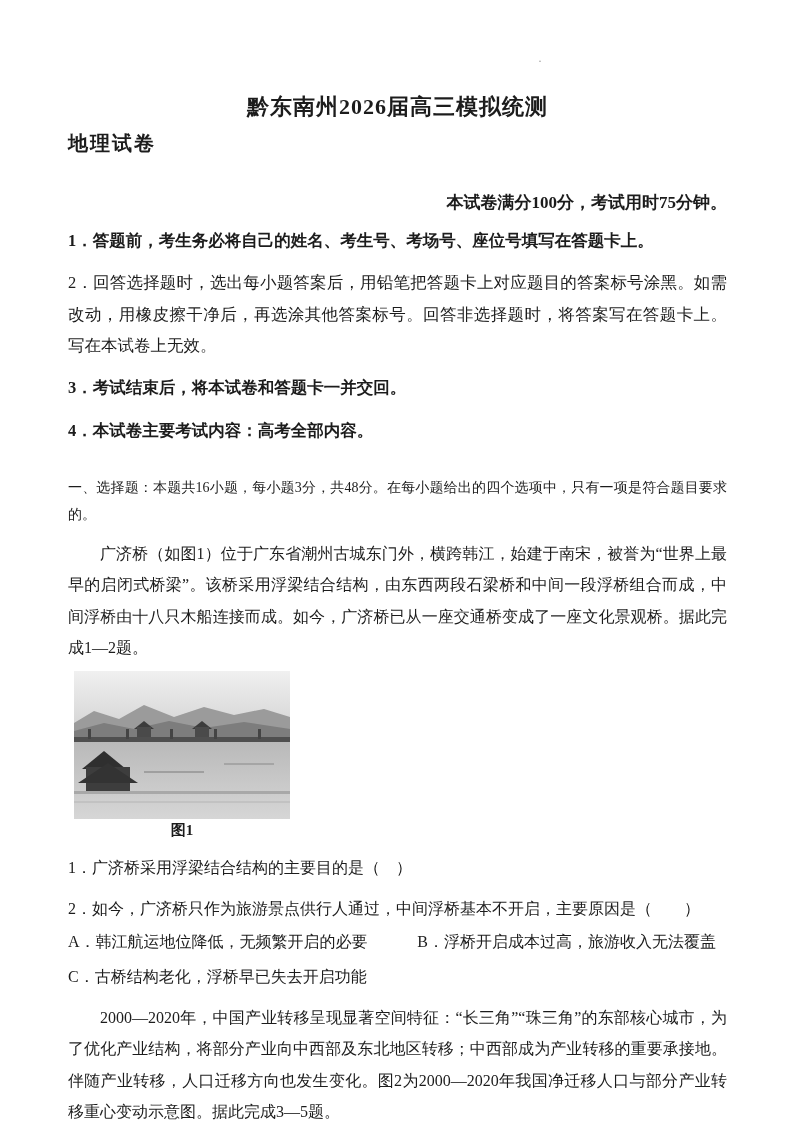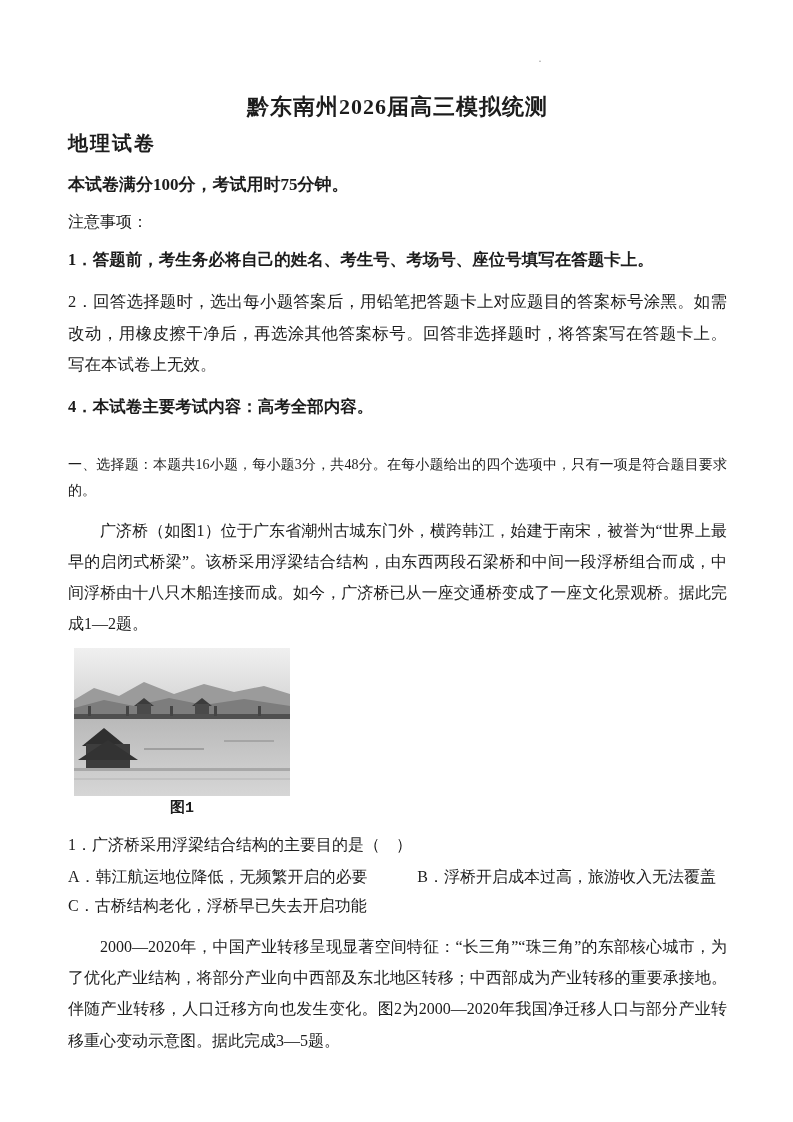--- a/index.html
+++ b/index.html
@@ -34,22 +34,22 @@
     letter-spacing: 1px;
   }
   .subject-title {
     margin: 1px 0 0 0;
     text-align: left;
     font-size: 20px;
     font-weight: bold;
     letter-spacing: 2px;
   }
   .exam-info {
-    margin-top: 16px;
-    text-align: left;
+    margin-top: 34px;
+    text-align: right;
     font-size: 17px;
     font-weight: bold;
   }
   .notes-heading {
     margin-top: 16px;
     font-size: 16px;
   }
   p.note {
     margin: 11px 0;
     font-size: 16.5px;
@@ -67,21 +67,20 @@
   p.passage {
     margin: 10px 0 6px 0;
     font-size: 16px;
     line-height: 1.95;
     text-align: justify;
     text-indent: 2em;
   }
   .figure-block {
     margin: 8px 0 14px 6px;
     width: 240px;
-    font-family: Liberation Mono, monospace;
   }
   .figure-photo {
     width: 216px;
     height: 148px;
     display: block;
     background: #dedede;
   }
   .figure-caption {
     width: 216px;
     text-align: center;
@@ -97,40 +96,40 @@
   .options-row {
     display: flex;
     justify-content: space-between;
     font-size: 16px;
     line-height: 1.8;
     margin: 4px 0 2px 0;
   }
   .options-grid {
     display: grid;
     grid-template-columns: 53% 47%;
-    row-gap: 0;
+    row-gap: 7px;
     font-size: 16px;
     line-height: 1.8;
     margin: 4px 0 2px 0;
   }
 </style>
 </head>
 <body>
 
 <div class="page">
 
   <span class="top-mark">·</span>
 
   <h1 class="exam-title">黔东南州2026届高三模拟统测</h1>
   <h2 class="subject-title">地理试卷</h2>
   <div class="exam-info">本试卷满分100分，考试用时75分钟。</div>
 
-  <div class="notes-heading">注意事项：</div>
   <p class="note bold">1．答题前，考生务必将自己的姓名、考生号、考场号、座位号填写在答题卡上。</p>
   <p class="note">2．回答选择题时，选出每小题答案后，用铅笔把答题卡上对应题目的答案标号涂黑。如需改动，用橡皮擦干净后，再选涂其他答案标号。回答非选择题时，将答案写在答题卡上。写在本试卷上无效。</p>
+  <p class="note bold">3．考试结束后，将本试卷和答题卡一并交回。</p>
   <p class="note bold">4．本试卷主要考试内容：高考全部内容。</p>
 
   <div class="section-heading">一、选择题：本题共16小题，每小题3分，共48分。在每小题给出的四个选项中，只有一项是符合题目要求的。</div>
 
   <p class="passage">广济桥（如图1）位于广东省潮州古城东门外，横跨韩江，始建于南宋，被誉为“世界上最早的启闭式桥梁”。该桥采用浮梁结合结构，由东西两段石梁桥和中间一段浮桥组合而成，中间浮桥由十八只木船连接而成。如今，广济桥已从一座交通桥变成了一座文化景观桥。据此完成1—2题。</p>
 
   <div class="figure-block">
     <svg class="figure-photo" viewBox="0 0 216 148" xmlns="http://www.w3.org/2000/svg">
       <defs>
         <linearGradient id="sky" x1="0" y1="0" x2="0" y2="1">
@@ -162,20 +161,21 @@
       <rect x="0" y="120" width="216" height="3" fill="#a8a8a8"></rect>
       <rect x="0" y="130" width="216" height="2" fill="#c2c2c2"></rect>
       <rect x="70" y="100" width="60" height="2" fill="#9f9f9f"></rect>
       <rect x="150" y="92" width="50" height="2" fill="#a5a5a5"></rect>
     </svg>
     <div class="figure-caption">图1</div>
   </div>
 
   <div class="question-stem">1．广济桥采用浮梁结合结构的主要目的是（　）</div>
 
+  <div class="question-stem">2．如今，广济桥只作为旅游景点供行人通过，中间浮桥基本不开启，主要原因是（　　）</div>
   <div class="options-grid">
     <span>A．韩江航运地位降低，无频繁开启的必要</span>
     <span>B．浮桥开启成本过高，旅游收入无法覆盖</span>
     <span>C．古桥结构老化，浮桥早已失去开启功能</span>
   </div>
 
   <p class="passage">2000—2020年，中国产业转移呈现显著空间特征：“长三角”“珠三角”的东部核心城市，为了优化产业结构，将部分产业向中西部及东北地区转移；中西部成为产业转移的重要承接地。伴随产业转移，人口迁移方向也发生变化。图2为2000—2020年我国净迁移人口与部分产业转移重心变动示意图。据此完成3—5题。</p>
 
 </div>
 

